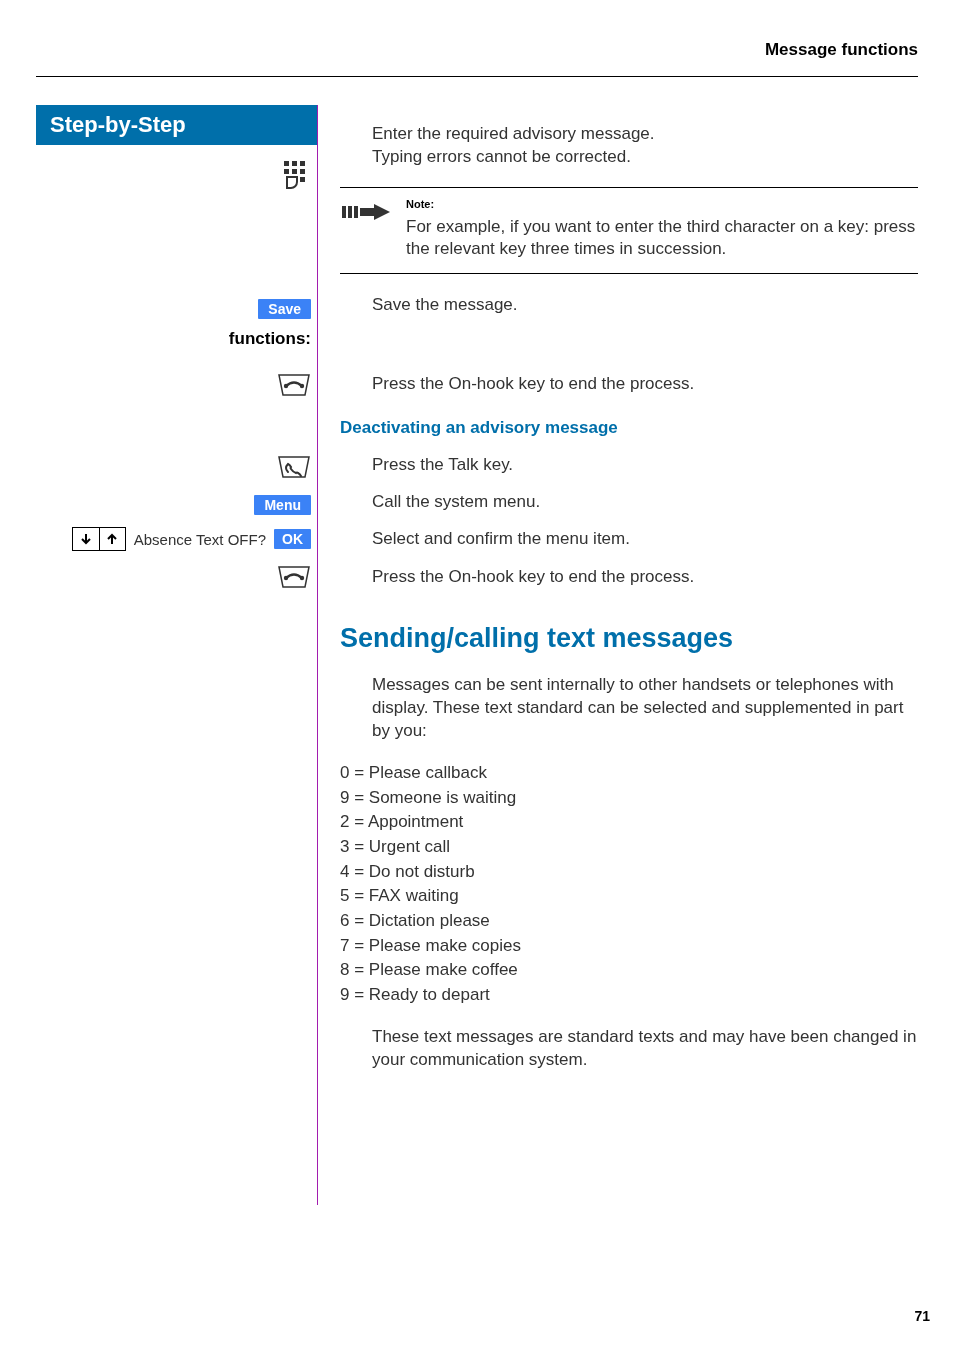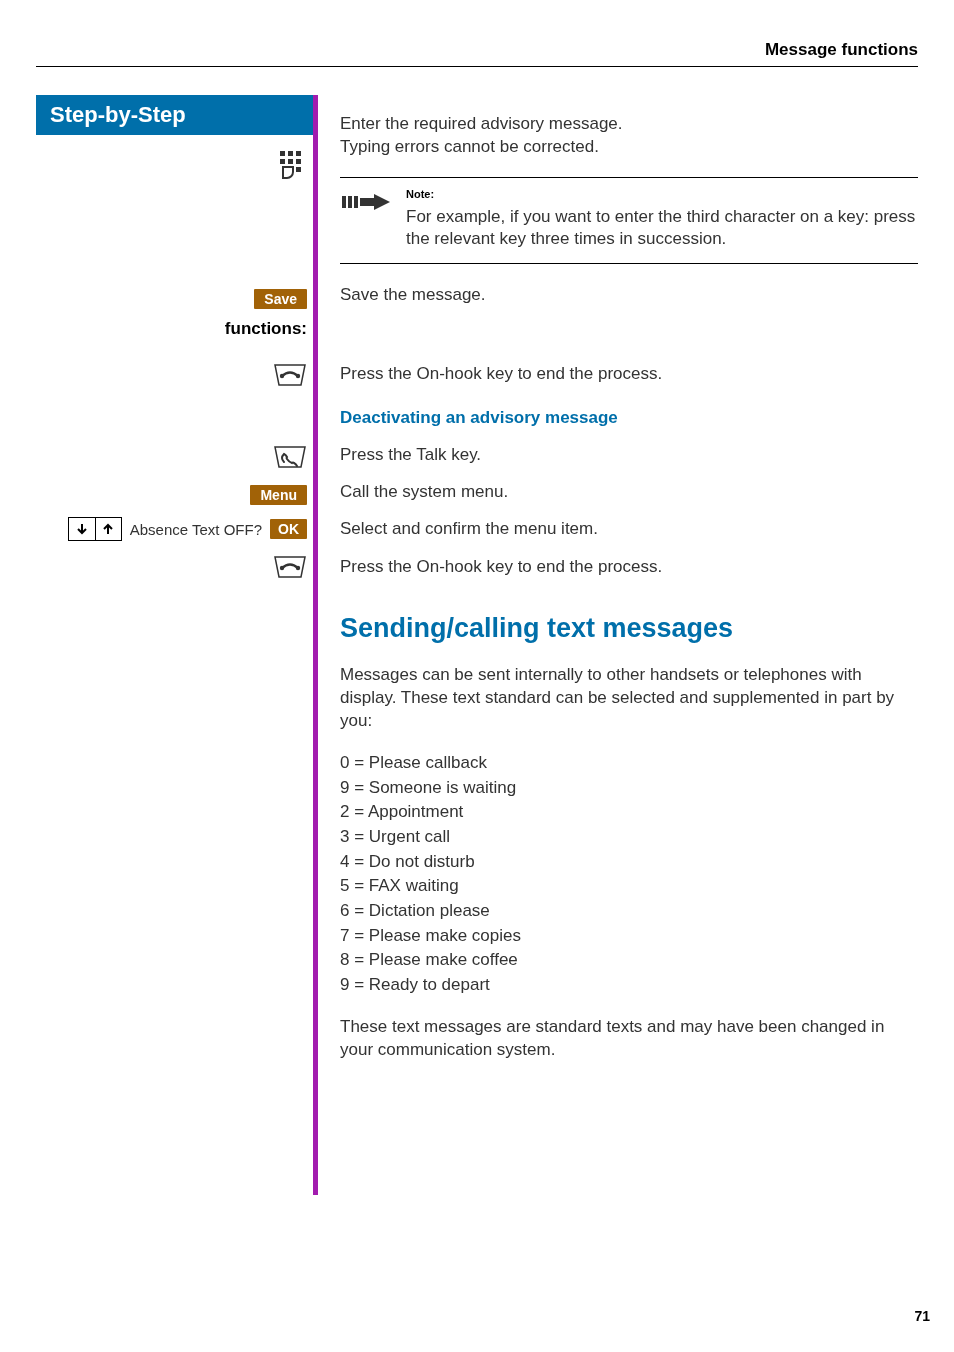--- a/index.html
+++ b/index.html
@@ -13,32 +13,32 @@
   .page {
     padding: 40px 36px 36px 36px;
     position: relative;
     min-height: 1352px;
   }
   .header-row {
     text-align: right;
     font-weight: bold;
     font-size: 17px;
     color: #000;
-    padding-bottom: 6px;
+    padding-bottom: 16px;
     border-bottom: 1.5px solid #000;
     margin-bottom: 28px;
   }
   .content-row {
     display: flex;
     align-items: flex-start;
   }
   .left-col {
     width: 282px;
     flex: 0 0 282px;
-    border-right: 5px solid #a21caf;
+    border-right: 1px solid #a21caf;
     padding-right: 0;
     min-height: 1100px;
   }
   .right-col {
     flex: 1;
     padding-left: 22px;
   }
   .bluebar {
     background: #006faa;
     color: #fff;
@@ -49,39 +49,40 @@
   }
 
   .step-icon-row {
     text-align: right;
     padding-right: 6px;
   }
   .svg-icon { display: inline-block; vertical-align: middle; }
 
   .blackpill {
     display: inline-block;
-    background: #a16207;
+    background: #3b82f6;
     color: #fff;
     font-weight: bold;
     font-size: 14px;
     padding: 2px 10px;
     border-radius: 1px;
   }
   .continue {
     font-weight: bold;
     font-size: 17px;
     color: #000;
     text-align: right;
     padding-right: 6px;
   }
 
   .body-txt {
     font-size: 17px;
     line-height: 1.35;
     color: #333;
+    margin-left: 32px;
   }
 
   .note-box {
     border-top: 1px solid #000;
     border-bottom: 1px solid #000;
     margin: 18px 0 20px 0;
     padding: 10px 0 12px 0;
     position: relative;
   }
   .note-inner { display: flex; }

